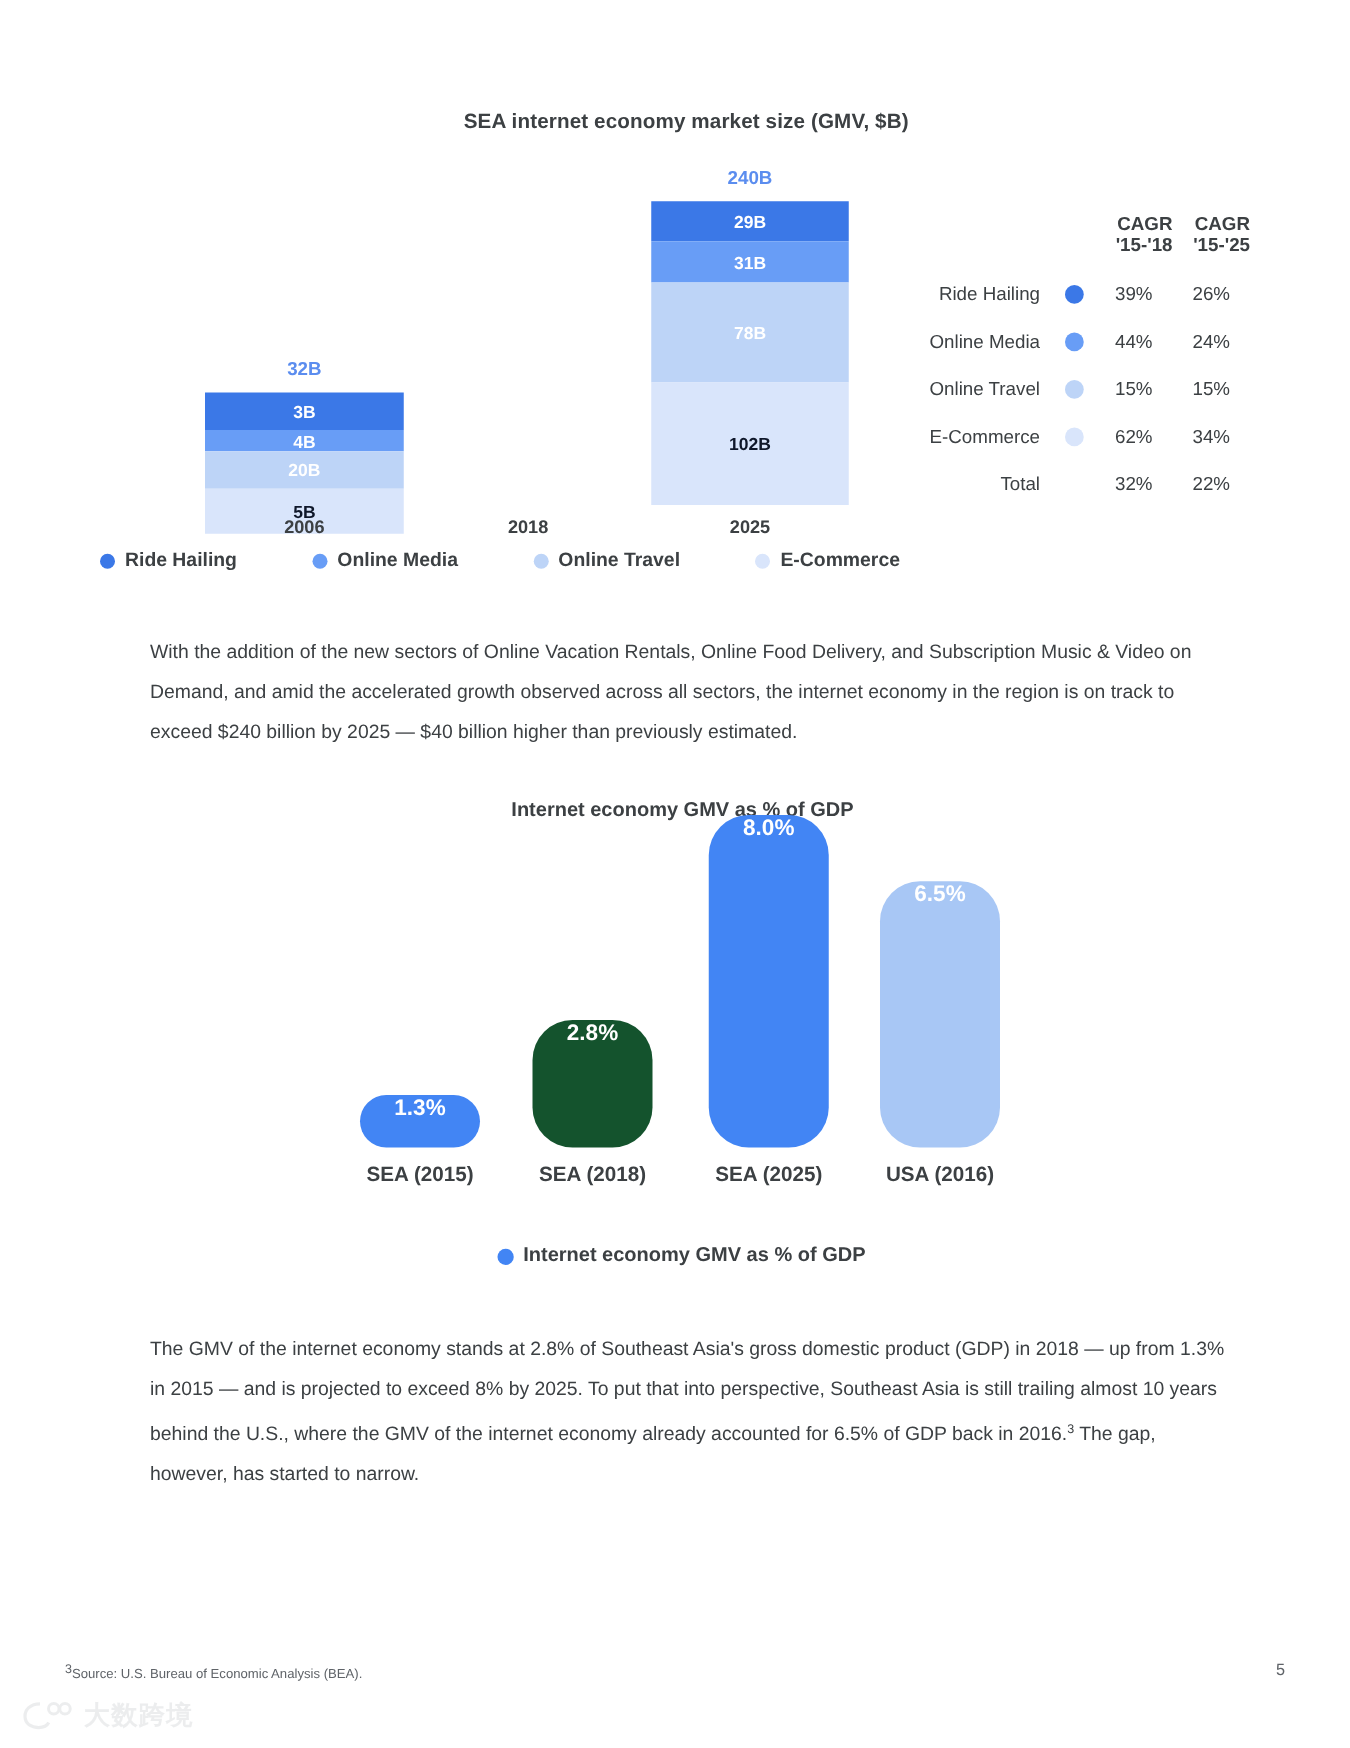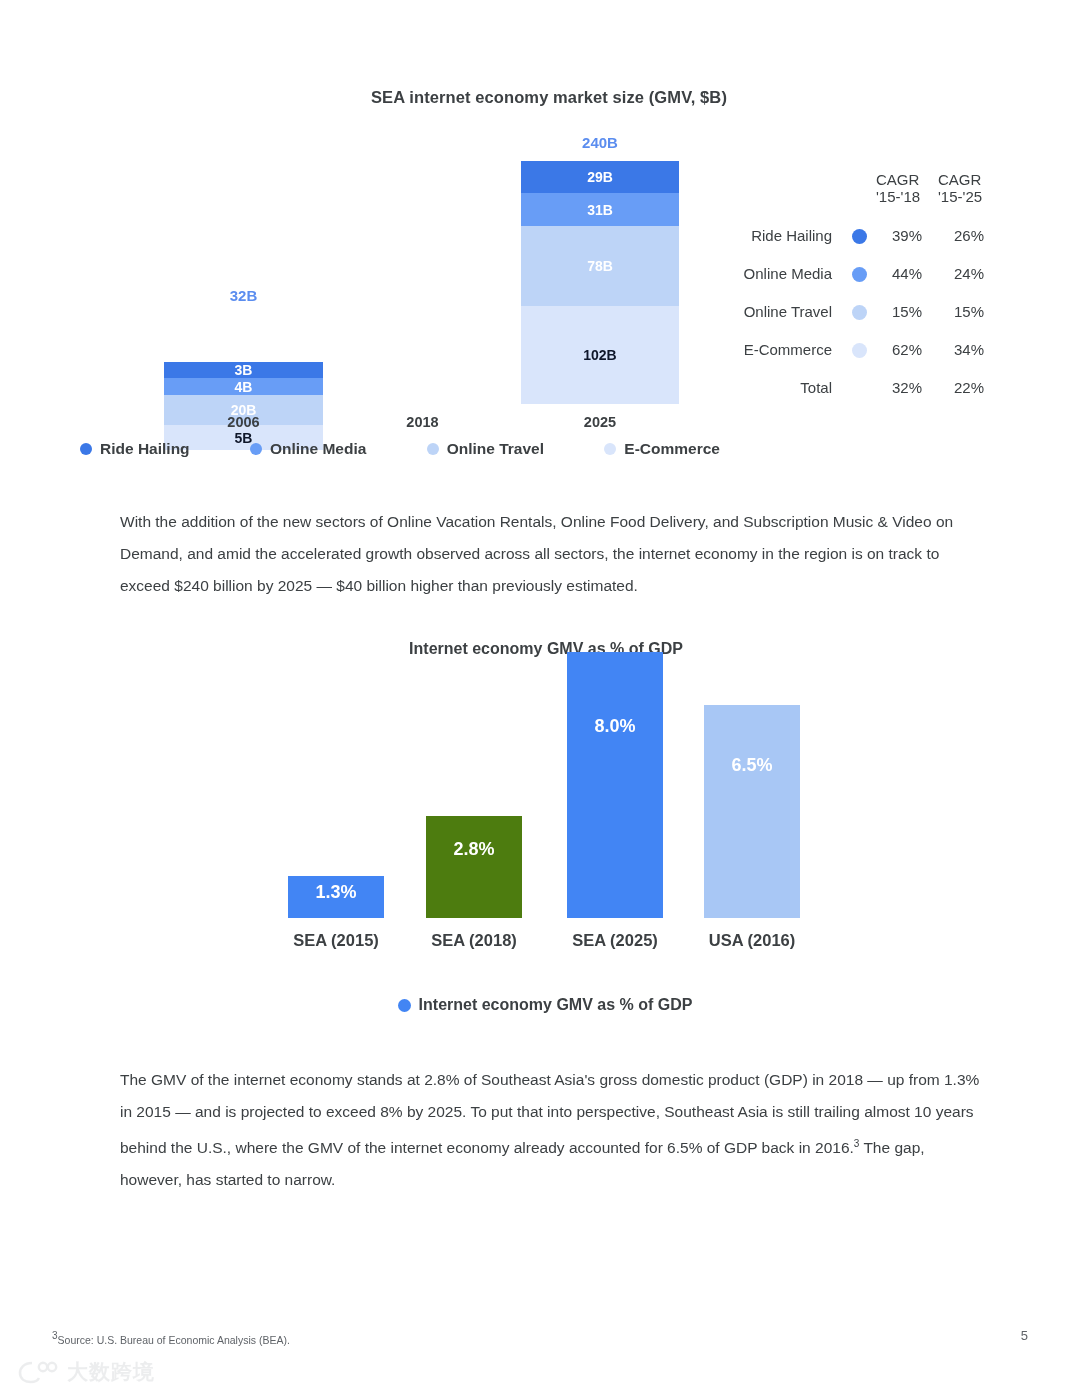--- a/index.html
+++ b/index.html
@@ -93,25 +93,25 @@
     width: 300px;
   }
   #cagr table { border-collapse: collapse; width: 100%; }
   #cagr th, #cagr td {
     font-size: 15px;
     color: #3c4043;
     padding: 0;
     font-weight: normal;
   }
   #cagr th {
-    font-weight: normal;
+    font-weight: bold;
     vertical-align: bottom;
     padding-bottom: 10px;
     line-height: 1.12;
-    text-align: left;
+    text-align: right;
     margin-top: 36px;
   }
   .c-name { text-align: right; padding-right: 10px !important; font-weight: bold; height: 38px; }
   .c-dot  { width: 34px; text-align: center; }
   .c-val  { width: 62px; text-align: center; font-weight: bold; }
   .dot {
     display: inline-block;
     width: 15px; height: 15px;
     border-radius: 50%;
     vertical-align: middle;
@@ -163,22 +163,23 @@
     position: absolute;
     left: 280px; top: 660px;
     width: 540px; height: 290px;
   }
   .b2-group { position: absolute; bottom: 0; width: 96px; }
   .b2-bar {
     position: absolute;
     bottom: 32px;
     width: 100%;
     display: flex;
-    align-items: center;
+    align-items: flex-start;
     justify-content: center;
+    border-radius: 32px;
   }
   .b2-val {
     font-size: 18px;
     font-weight: bold;
     color: #ffffff;
     margin-bottom: 80px;
   }
   .b2-label {
     position: absolute;
     bottom: 0;
@@ -238,30 +239,30 @@
 
 <div id="chart1-title">
   <span id="chart1-title-inner">SEA internet economy market size (GMV, $B)</span>
 </div>
 
 <div id="chart1">
 
   <div class="bar-group" id="grp-2015">
     <div class="bar-stack" style="height:90px;">
       <div class="bar-total">32B</div>
-      <div class="seg s0" style="height:16px;margin-top:48px;">
+      <div class="seg s0" style="height:30px;">
         <span class="seg-label">3B</span>
       </div>
       <div class="seg s1" style="height:17px;">
         <span class="seg-label">4B</span>
       </div>
       <div class="seg s2" style="height:30px;">
         <span class="seg-label">20B</span>
       </div>
-      <div class="seg s3" style="height:25px;">
+      <div class="seg s3" style="height:36px;">
         <span class="seg-label">5B</span>
       </div>
     </div>
     <div class="bar-year">2006</div>
   </div>
 
   <div class="bar-group" id="grp-2018">
     <div class="bar-year">2018</div>
   </div>
 
@@ -364,21 +365,21 @@
 
 <div id="chart2">
   <div class="b2-group" style="left:8px;">
     <div class="b2-bar" style="height:42px;background:#4285f4;">
       <span class="b2-val" style="margin-bottom:10px;">1.3%</span>
     </div>
     <div class="b2-label">SEA (2015)</div>
   </div>
 
   <div class="b2-group" style="left:146px;">
-    <div class="b2-bar" style="height:102px;background:#4d7c0f;">
+    <div class="b2-bar" style="height:102px;background:#14532d;">
       <span class="b2-val" style="margin-bottom:36px;">2.8%</span>
     </div>
     <div class="b2-label">SEA (2018)</div>
   </div>
 
   <div class="b2-group" style="left:287px;">
     <div class="b2-bar" style="height:266px;background:#4285f4;">
       <span class="b2-val" style="margin-bottom:118px;">8.0%</span>
     </div>
     <div class="b2-label">SEA (2025)</div>

